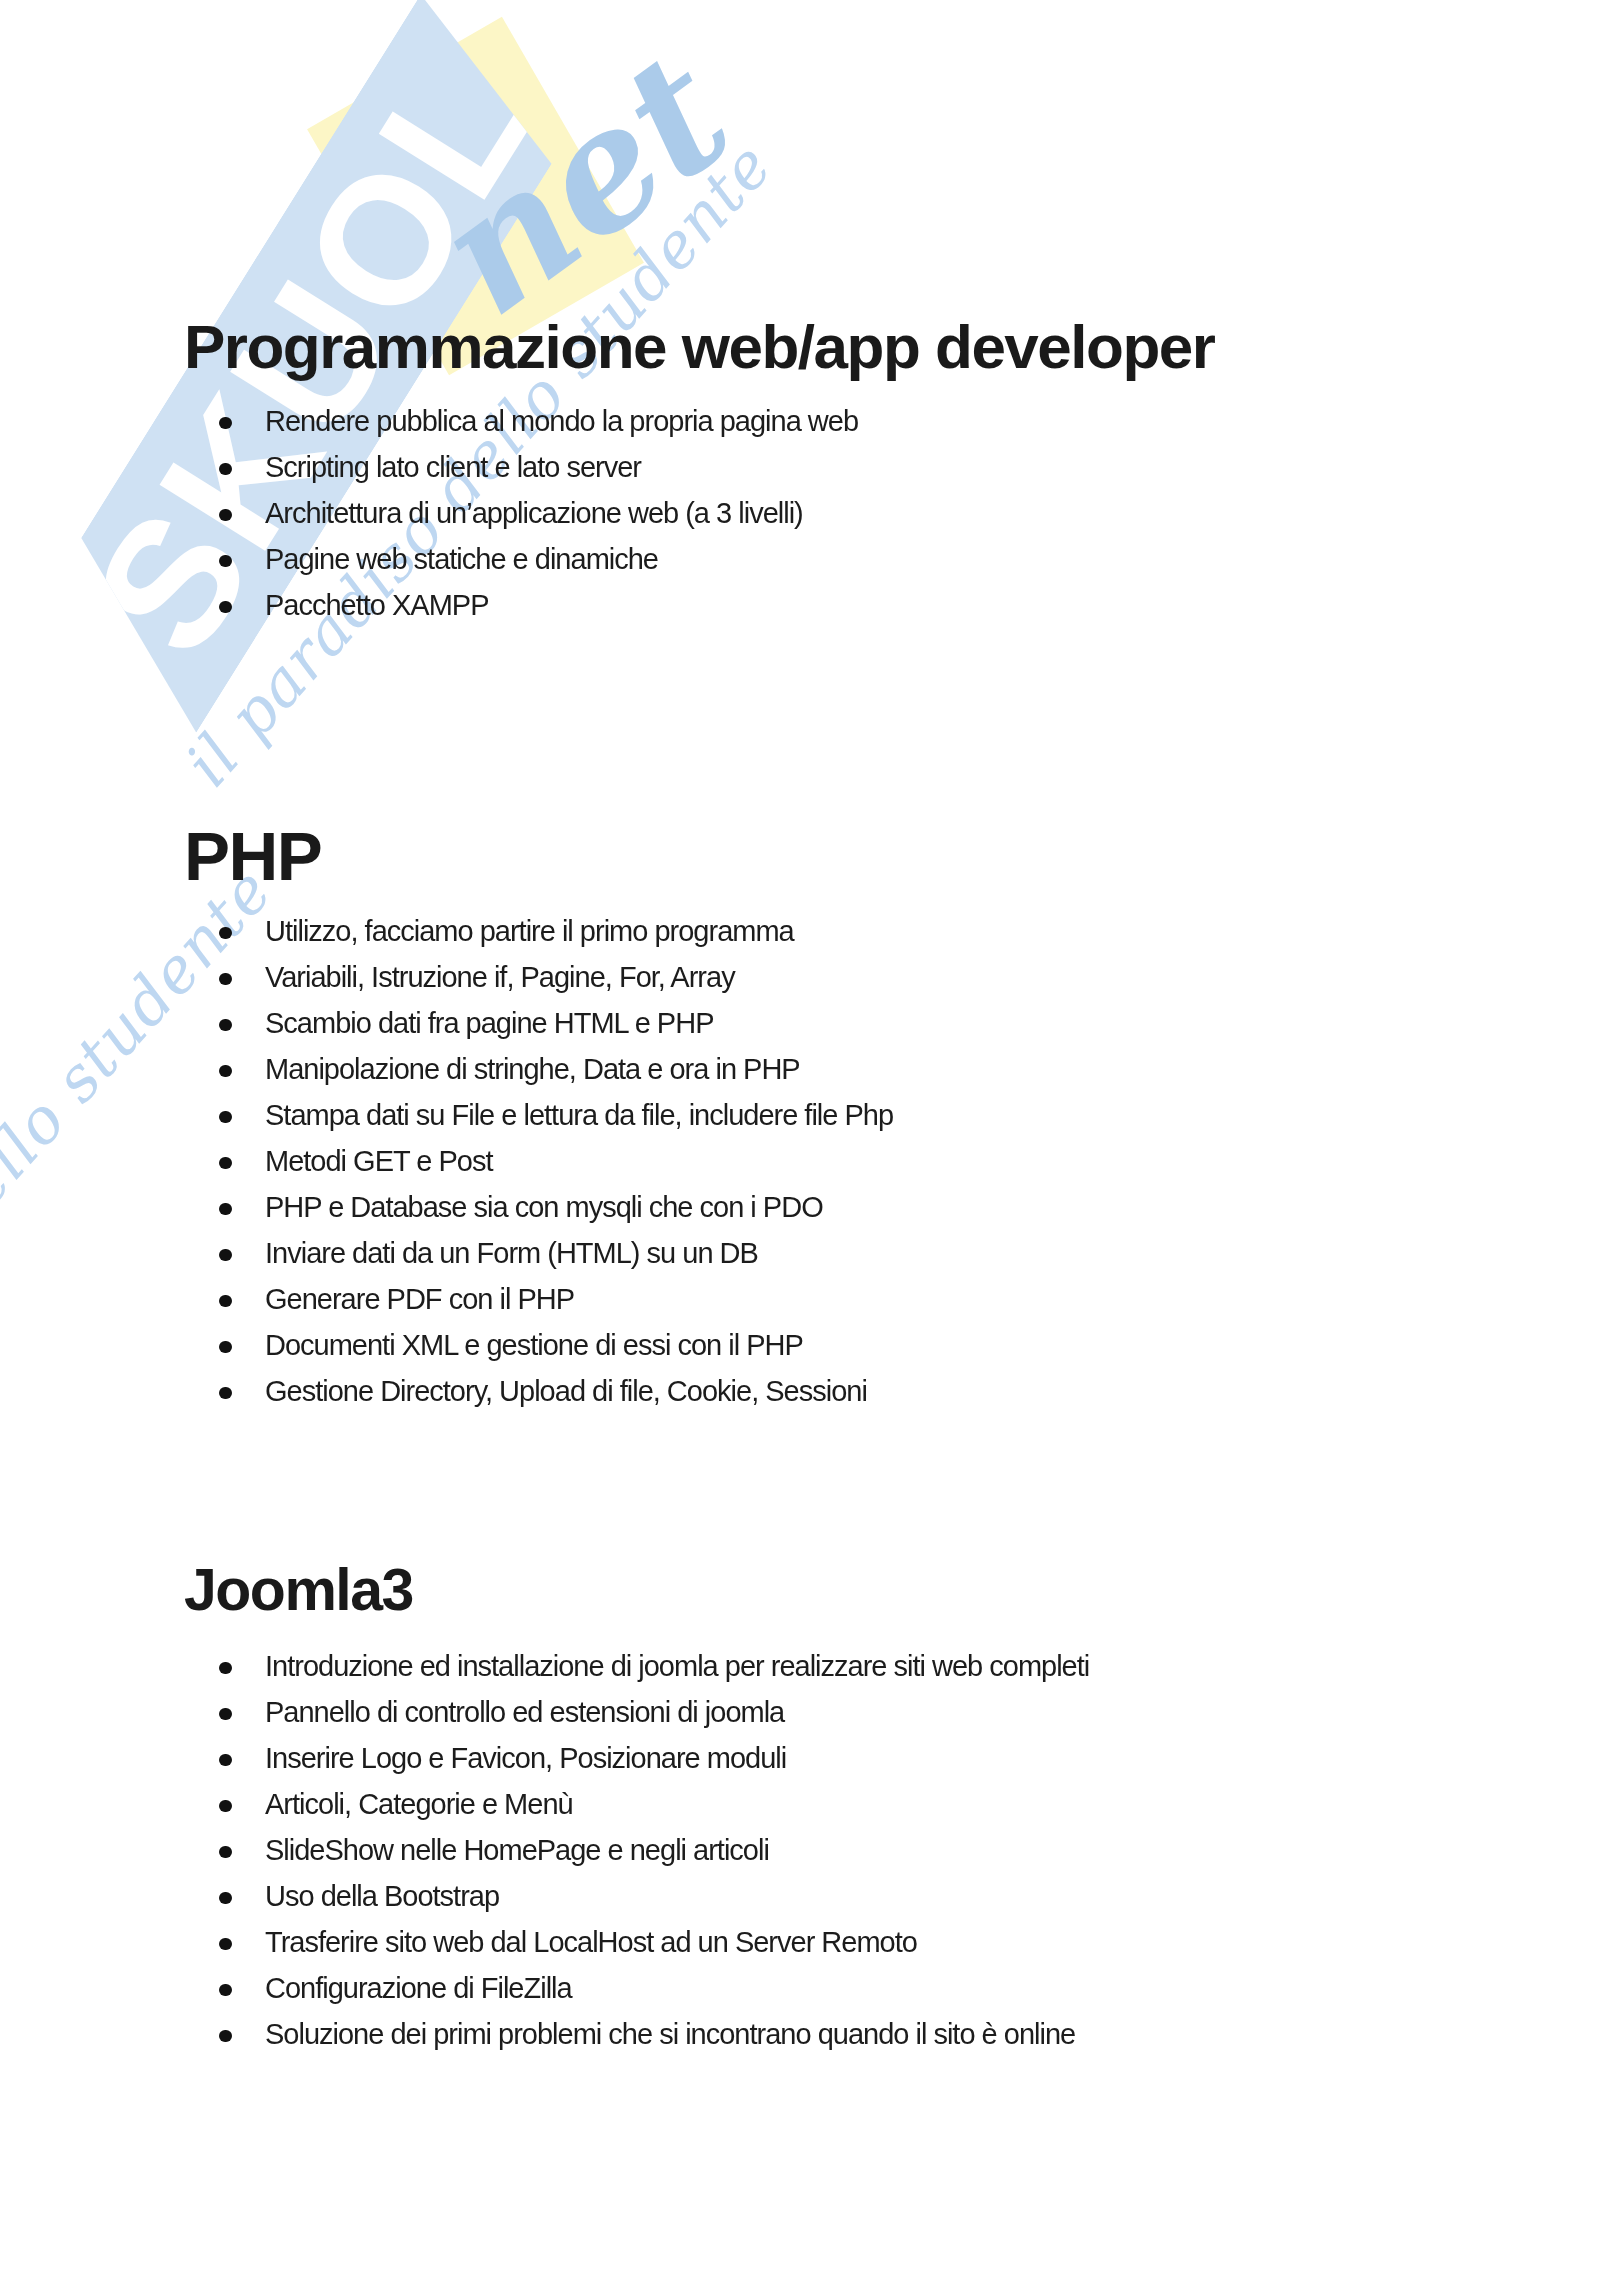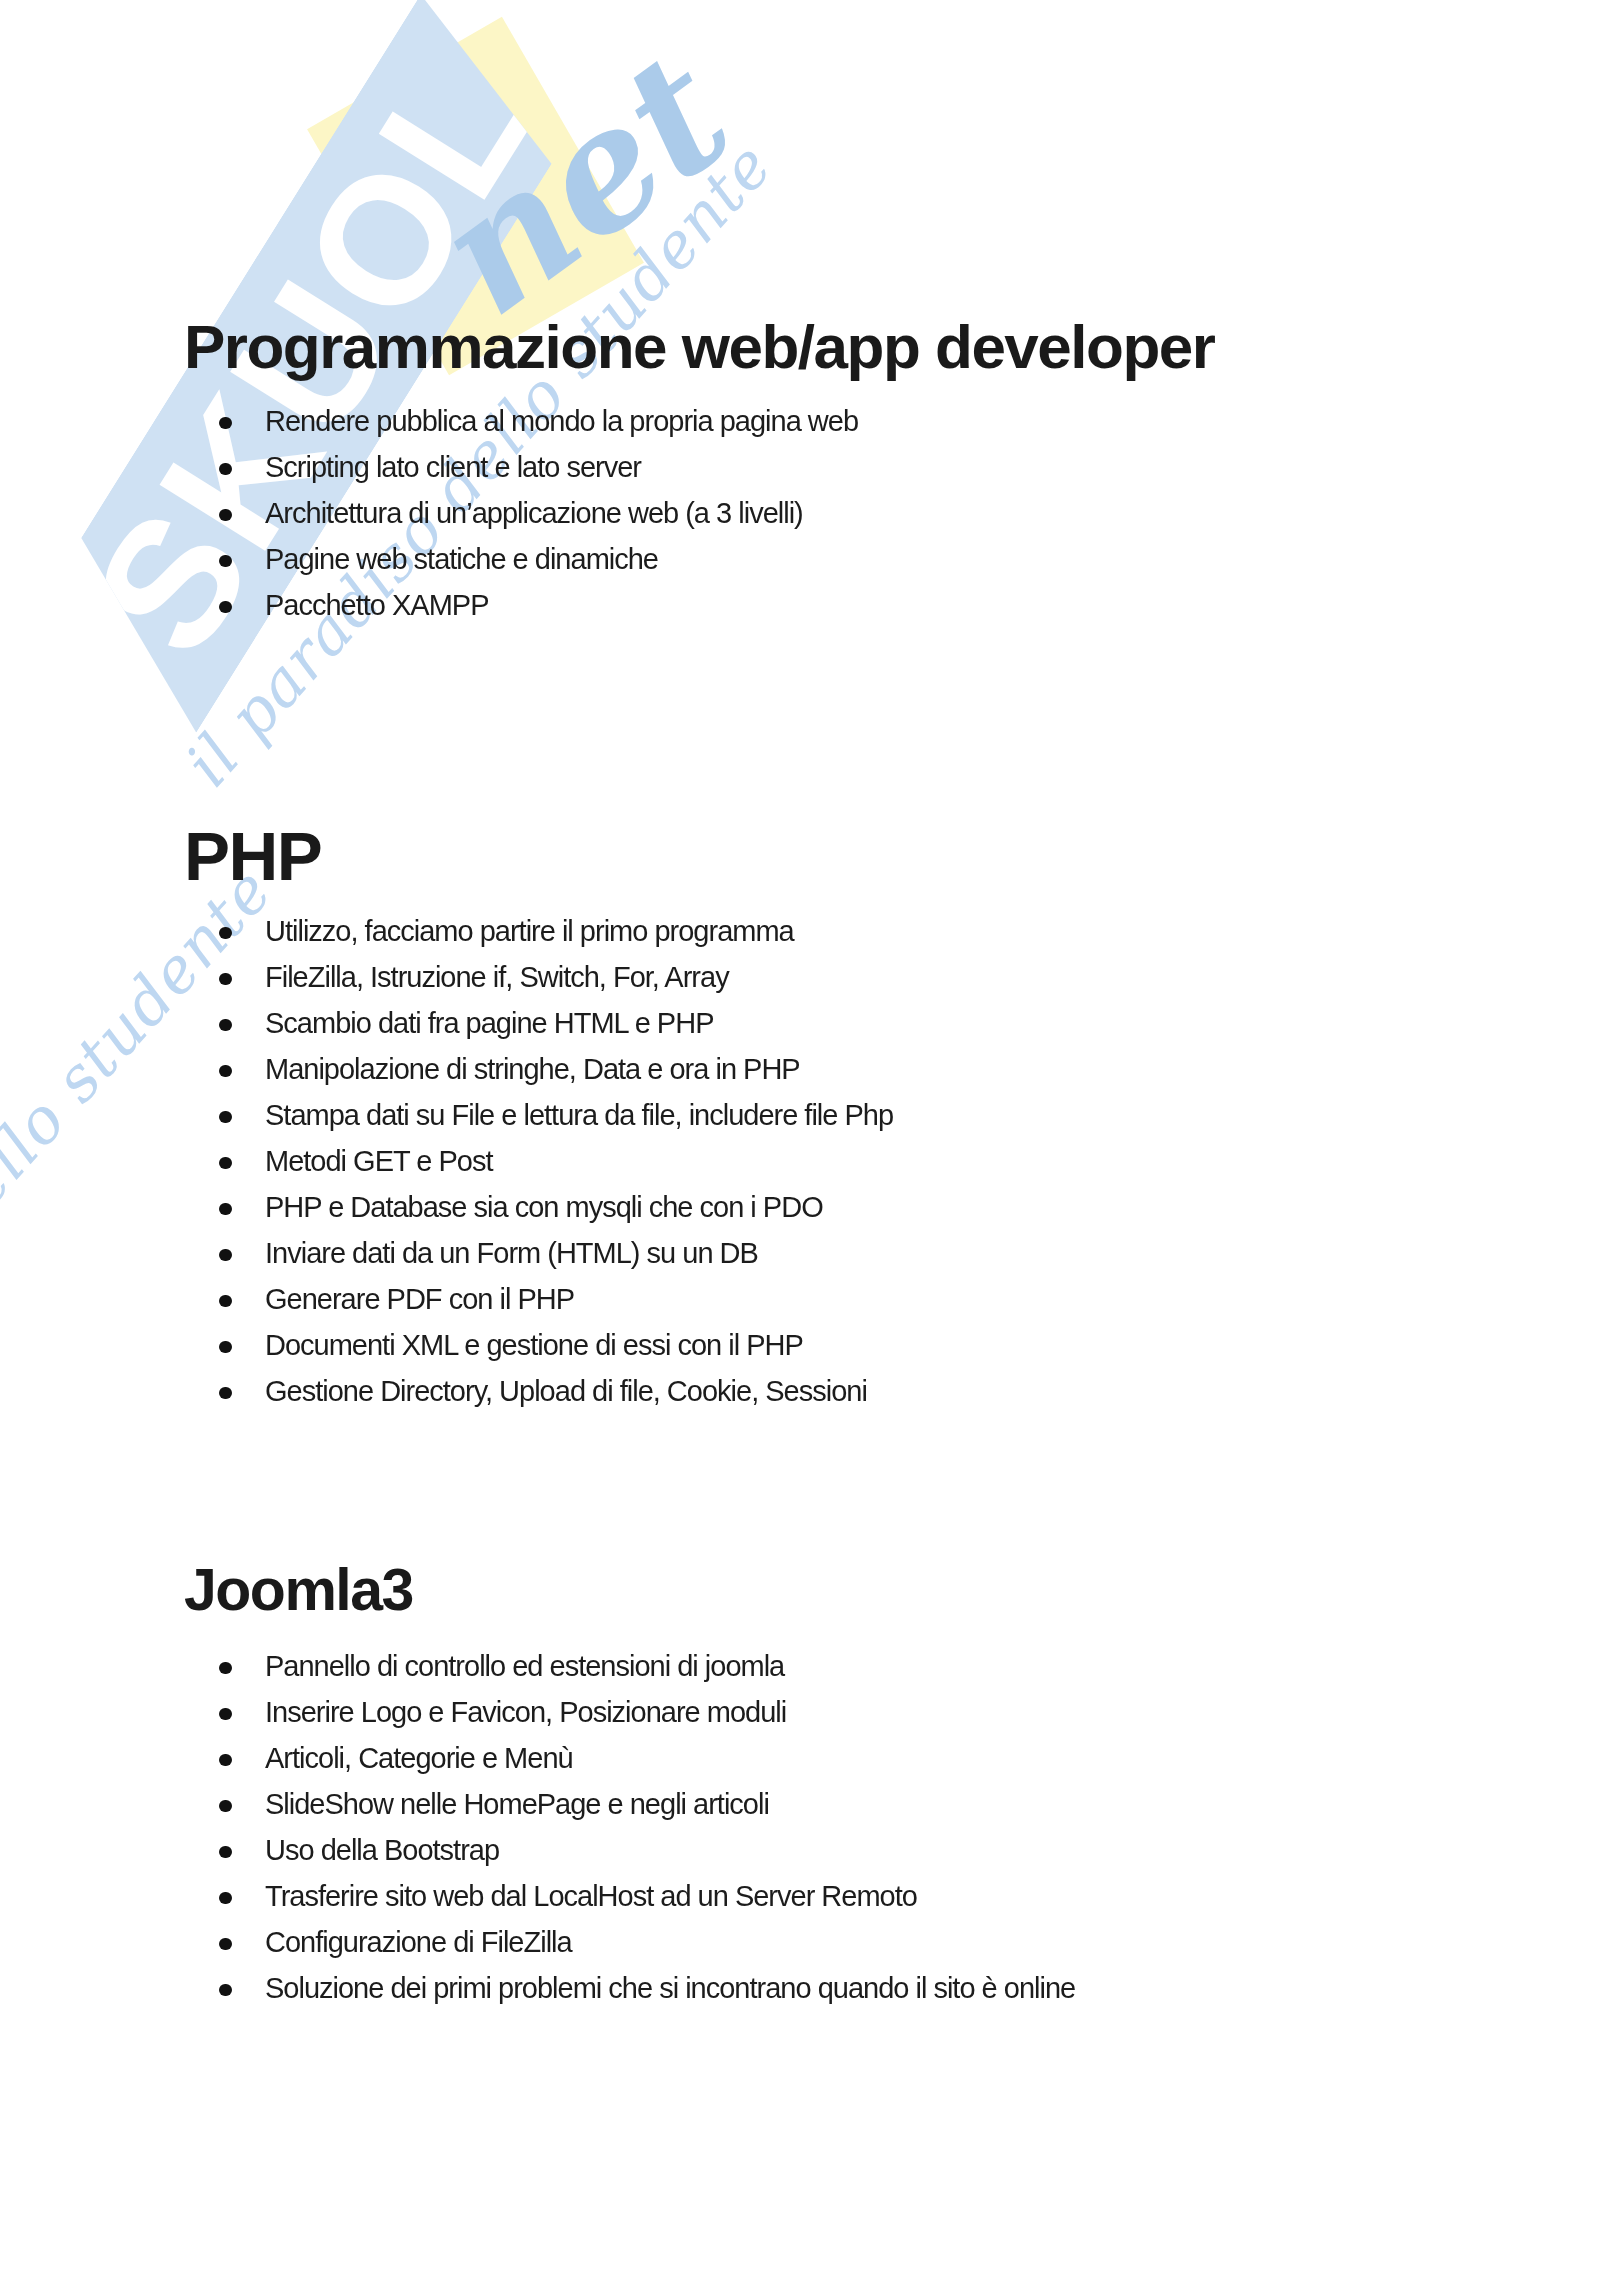--- a/index.html
+++ b/index.html
@@ -108,33 +108,34 @@
       <ul class="bullet-list" style="top: 386px;">
         <li>Rendere pubblica al mondo la propria pagina web</li>
         <li>Scripting lato client e lato server</li>
         <li>Architettura di un’applicazione web (a 3 livelli)</li>
         <li>Pagine web statiche e dinamiche</li>
         <li>Pacchetto XAMPP</li>
       </ul>
       <h1 class="section-heading" style="top: 776px; font-size: 69px;">PHP</h1>
       <ul class="bullet-list" style="top: 896px;">
         <li>Utilizzo, facciamo partire il primo programma</li>
-        <li>FileZilla, Istruzione if, Switch, For, Array</li>
+        <li>Variabili, Istruzione if, Pagine, For, Array</li>
         <li>Scambio dati fra pagine HTML e PHP</li>
         <li>Manipolazione di stringhe, Data e ora in PHP</li>
         <li>Stampa dati su File e lettura da file, includere file Php</li>
         <li>Metodi GET e Post</li>
         <li>PHP e Database sia con mysqli che con i PDO</li>
         <li>Inviare dati da un Form (HTML) su un DB</li>
         <li>Generare PDF con il PHP</li>
         <li>Documenti XML e gestione di essi con il PHP</li>
         <li>Gestione Directory, Upload di file, Cookie, Sessioni</li>
       </ul>
       <h1 class="section-heading" style="top: 1521px; font-size: 59px;">Joomla3</h1>
       <ul class="bullet-list" style="top: 1631px;">
+        <li>Introduzione ed installazione di joomla per realizzare siti web completi</li>
         <li>Pannello di controllo ed estensioni di joomla</li>
         <li>Inserire Logo e Favicon, Posizionare moduli</li>
         <li>Articoli, Categorie e Menù</li>
         <li>SlideShow nelle HomePage e negli articoli</li>
         <li>Uso della Bootstrap</li>
         <li>Trasferire sito web dal LocalHost ad un Server Remoto</li>
         <li>Configurazione di FileZilla</li>
         <li>Soluzione dei primi problemi che si incontrano quando il sito è online</li>
       </ul>
     </main>

